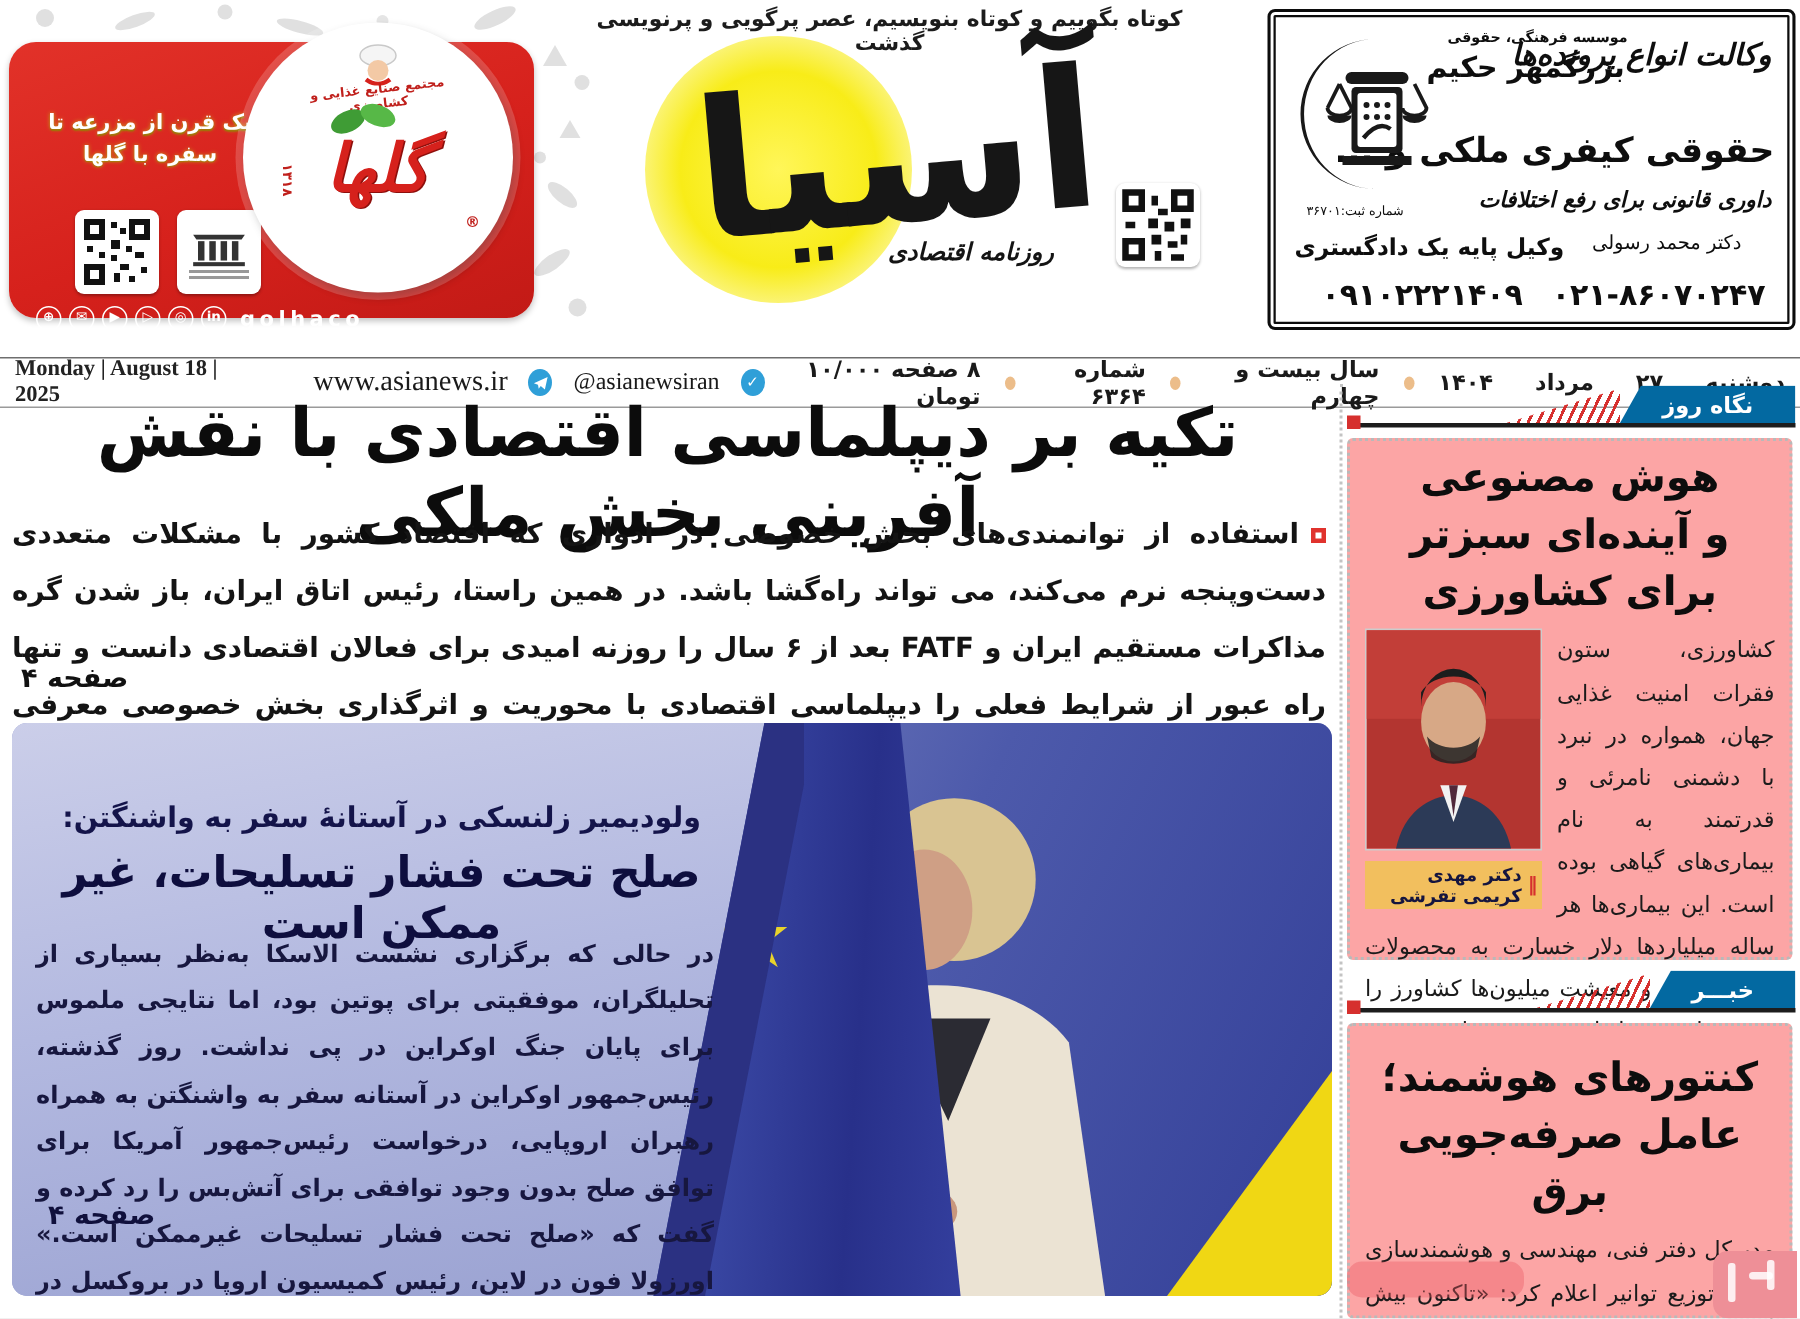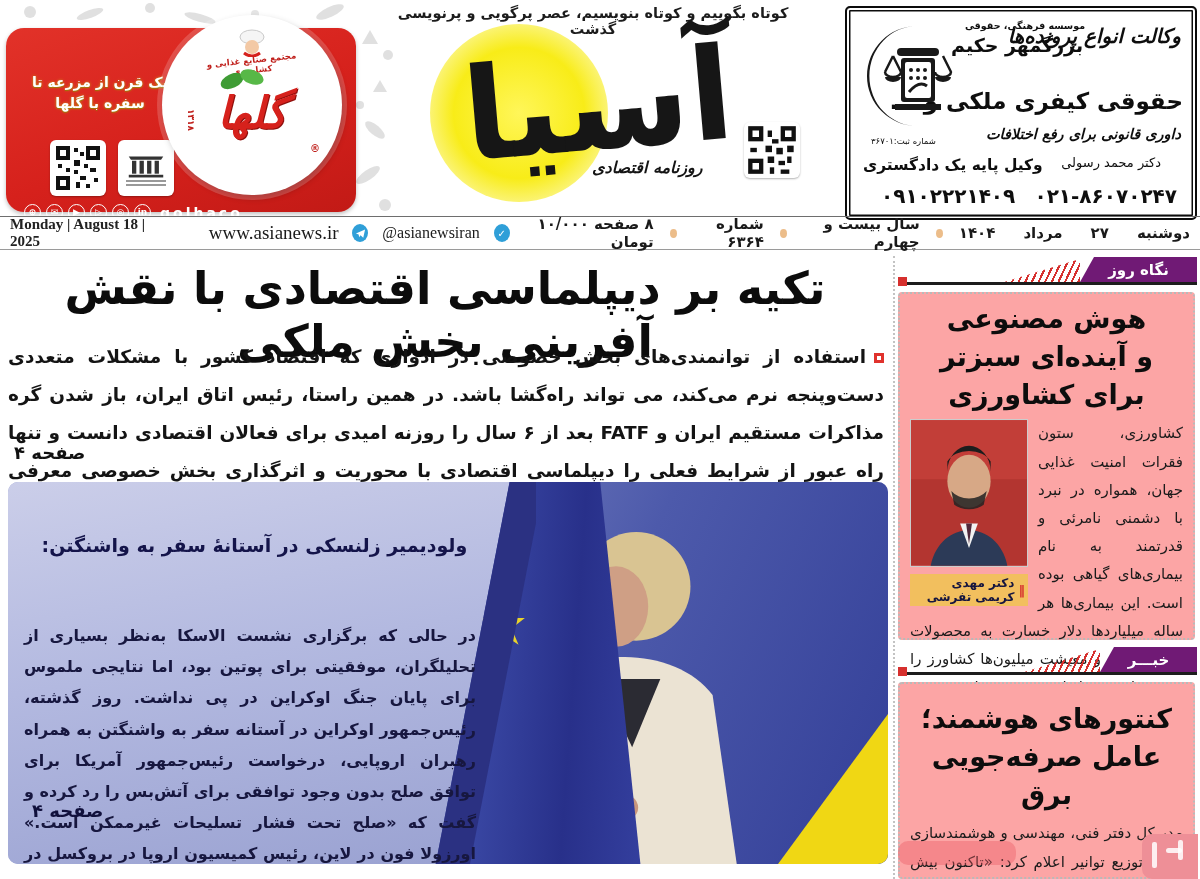--- a/index.html
+++ b/index.html
@@ -84,21 +84,21 @@
   #la-phone1{ right:18px; top:176px; font-size:20px; font-weight:900; letter-spacing:1px; }
   #la-inst-small { left:118px; top:12px; font-size:9.5px; font-weight:bold; }
   #la-inst-name  { left:104px; top:26px; font-size:19px; font-weight:900; }
   #la-logo { left:12px; top:12px; width:110px; height:118px; }
   #la-reg  { left:24px; top:128px; font-size:8.5px; }
   #la-title{ left:16px; top:148px; font-size:15.5px; font-weight:900; }
   #la-phone2{ left:34px; top:176px; font-size:20px; font-weight:900; letter-spacing:1px; }
 
   
   #dateline {
-    left:0; top:216px; width:1200px; height:34px;
+    left:0; top:238px; width:1200px; height:34px;
     border-top:1.5px solid #6e6e6e; border-bottom:1px solid #9a9a9a;
     display:flex; align-items:center; padding:16px 10px; gap:14px;
     font-family:"Liberation Serif","DejaVu Serif",serif;
   }
   #date-en { font-size:15px; font-weight:bold; color:#222; }
   #website { font-size:19px; color:#1a1a1a; margin-left:36px; text-decoration:none; }
   .badge { width:18px; height:18px; border-radius:50%; background:#2f9fd8; color:#fff;
            display:inline-flex; align-items:center; justify-content:center; font-size:10px; }
   #tg-handle { font-size:16px; color:#1a1a1a; text-decoration:none; }
   #fa-dateline {
@@ -157,21 +157,21 @@
     font-size:29px; font-weight:900; color:#0e0e3e; }
   #panel-body {
     left:16px; top:138px; width:452px; direction:rtl; text-align:justify;
     font-size:16px; font-weight:700; line-height:1.95; color:#17173f;
   }
   #panel-pageref { left:24px; top:318px; font-size:18px; font-weight:900; color:#10103c; direction:rtl; }
 
   
   #sidebar-divider { left:893px; top:256px; height:623px; border-left:2px dotted #c3c3c3; }
   .tab {
-    background:#701a75; color:#fff; font-size:15px; font-weight:bold; direction:rtl;
+    background:#0369a1; color:#fff; font-size:15px; font-weight:bold; direction:rtl;
     display:flex; align-items:center; justify-content:center;
     clip-path:polygon(14px 0, 100% 0, 100% 100%, 0 100%);
   }
   .hatch {
     background:repeating-linear-gradient(115deg, rgba(214,48,46,0) 0 4px, #d6302e 4px 6px);
     clip-path:polygon(0 100%, 100% 0, 100% 100%);
   }
   .heavy-line { background:#1d1d1d; height:3px; }
   .red-sq { width:9px; height:9px; background:#d6302e; }
   .side-box { border:2px dotted #b9b9b9; border-radius:4px; background:#fca5a5; padding:6px 10px; direction:rtl; }
@@ -403,20 +403,21 @@
       <ellipse cx="180" cy="152" rx="11" ry="8" fill="#c9977d"></ellipse>
     </svg>
     <div id="eu-flag" class="abs">
       <div id="star-big" class="star"></div>
       <div id="star-small" class="star"></div>
     </div>
     <div id="yellow-wedge" class="abs"></div>
     <div id="panel" class="abs"></div>
     <div id="panel-band" class="abs"></div>
     <div id="panel-kicker" class="abs">ولودیمیر زلنسکی در آستانهٔ سفر به واشنگتن:</div>
+    <div id="panel-headline" class="abs">صلح تحت فشار تسلیحات، غیر ممکن است</div>
     <div id="panel-body" class="abs">در حالی که برگزاری نشست الاسکا به‌نظر بسیاری از تحلیلگران، موفقیتی برای پوتین بود، اما نتایجی ملموس برای پایان جنگ اوکراین در پی نداشت. روز گذشته، رئیس‌جمهور اوکراین در آستانه سفر به واشنگتن به همراه رهبران اروپایی، درخواست رئیس‌جمهور آمریکا برای توافق صلح بدون وجود توافقی برای آتش‌بس را رد کرده و گفت که «صلح تحت فشار تسلیحات غیرممکن است.» اورزولا فون در لاین، رئیس کمیسیون اروپا در بروکسل در نشست خبری مشترکی با ولودیمیر زلنسکی، رئیس‌جمهور اوکراین که پس از مذاکرات فشرده رؤسای جمهور آمریکا و روسیه در آلاسکا درباره جنگ اوکراین برگزار شده است، گفت که اوکراین باید بتواند تمامیت ارضی خود را حفظ کند.</div>
     <div id="panel-pageref" class="abs">صفحه ۴</div>
   </div>
 
   <div id="sidebar-divider" class="abs"></div>
 
   <div id="view-hatch" class="abs hatch"></div>
   <div id="view-tab" class="abs tab">نگاه روز</div>
   <div id="view-line" class="abs heavy-line"></div>
   <div id="view-sq" class="abs red-sq"></div>

